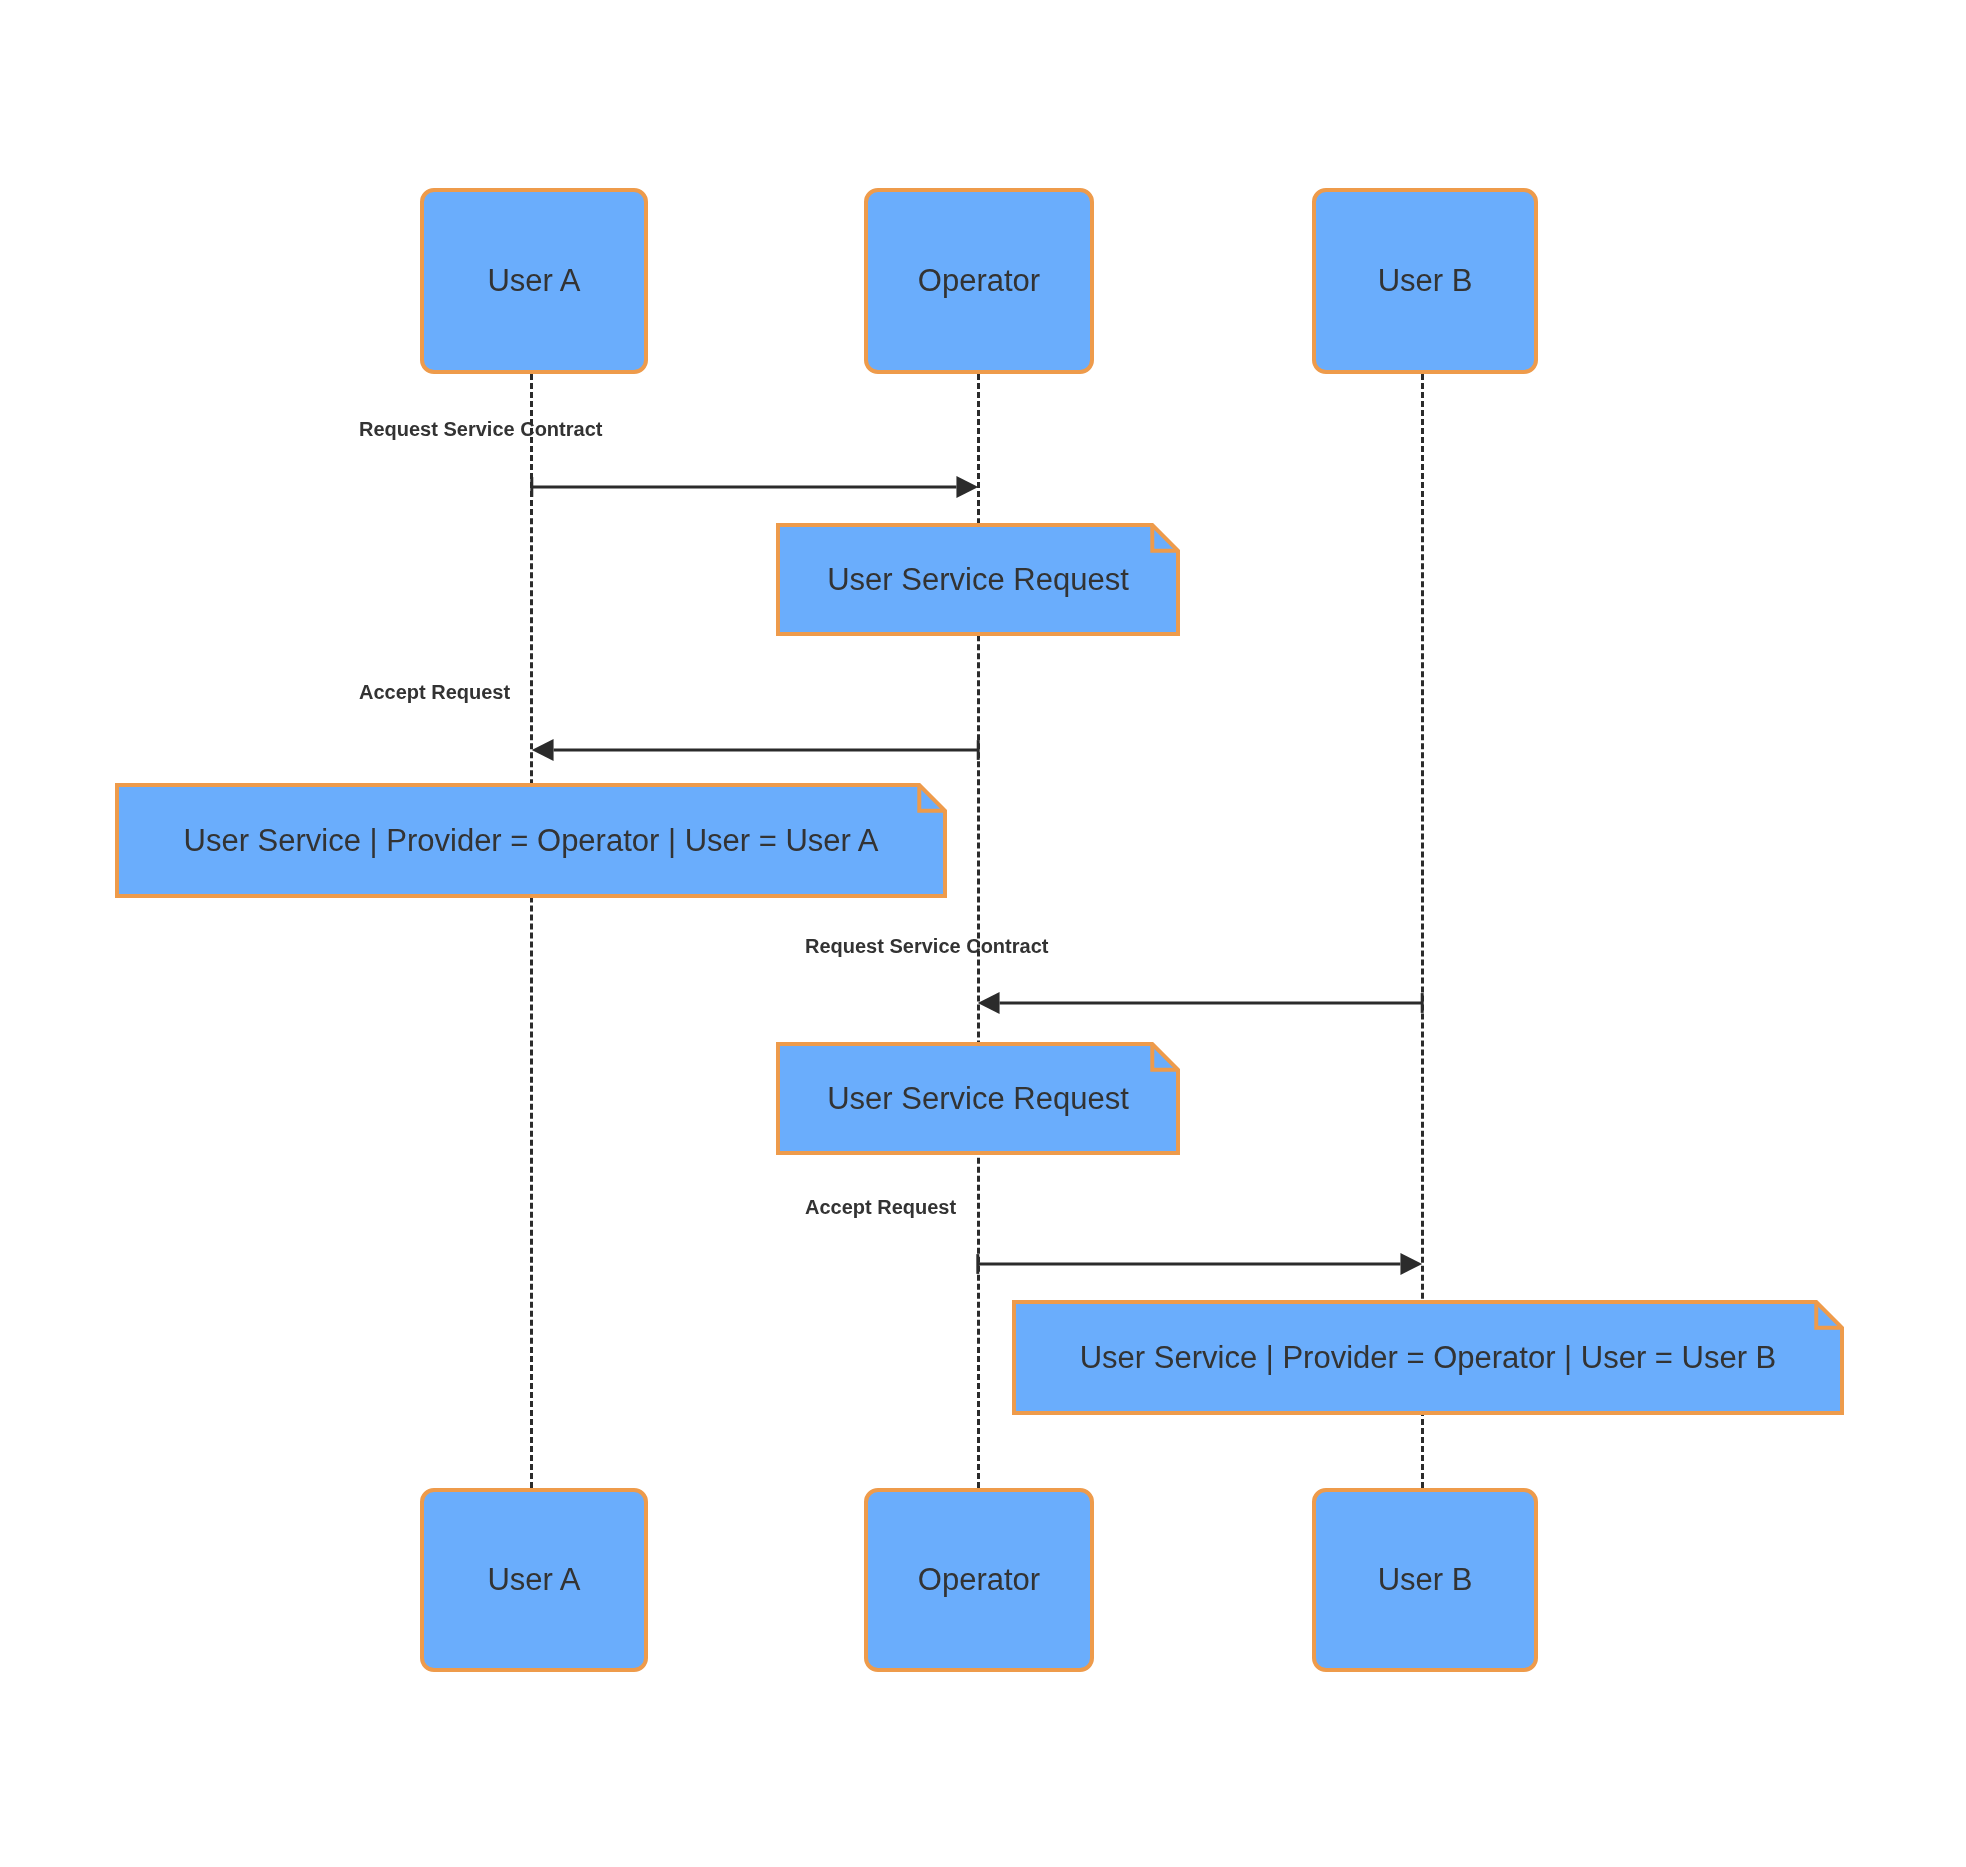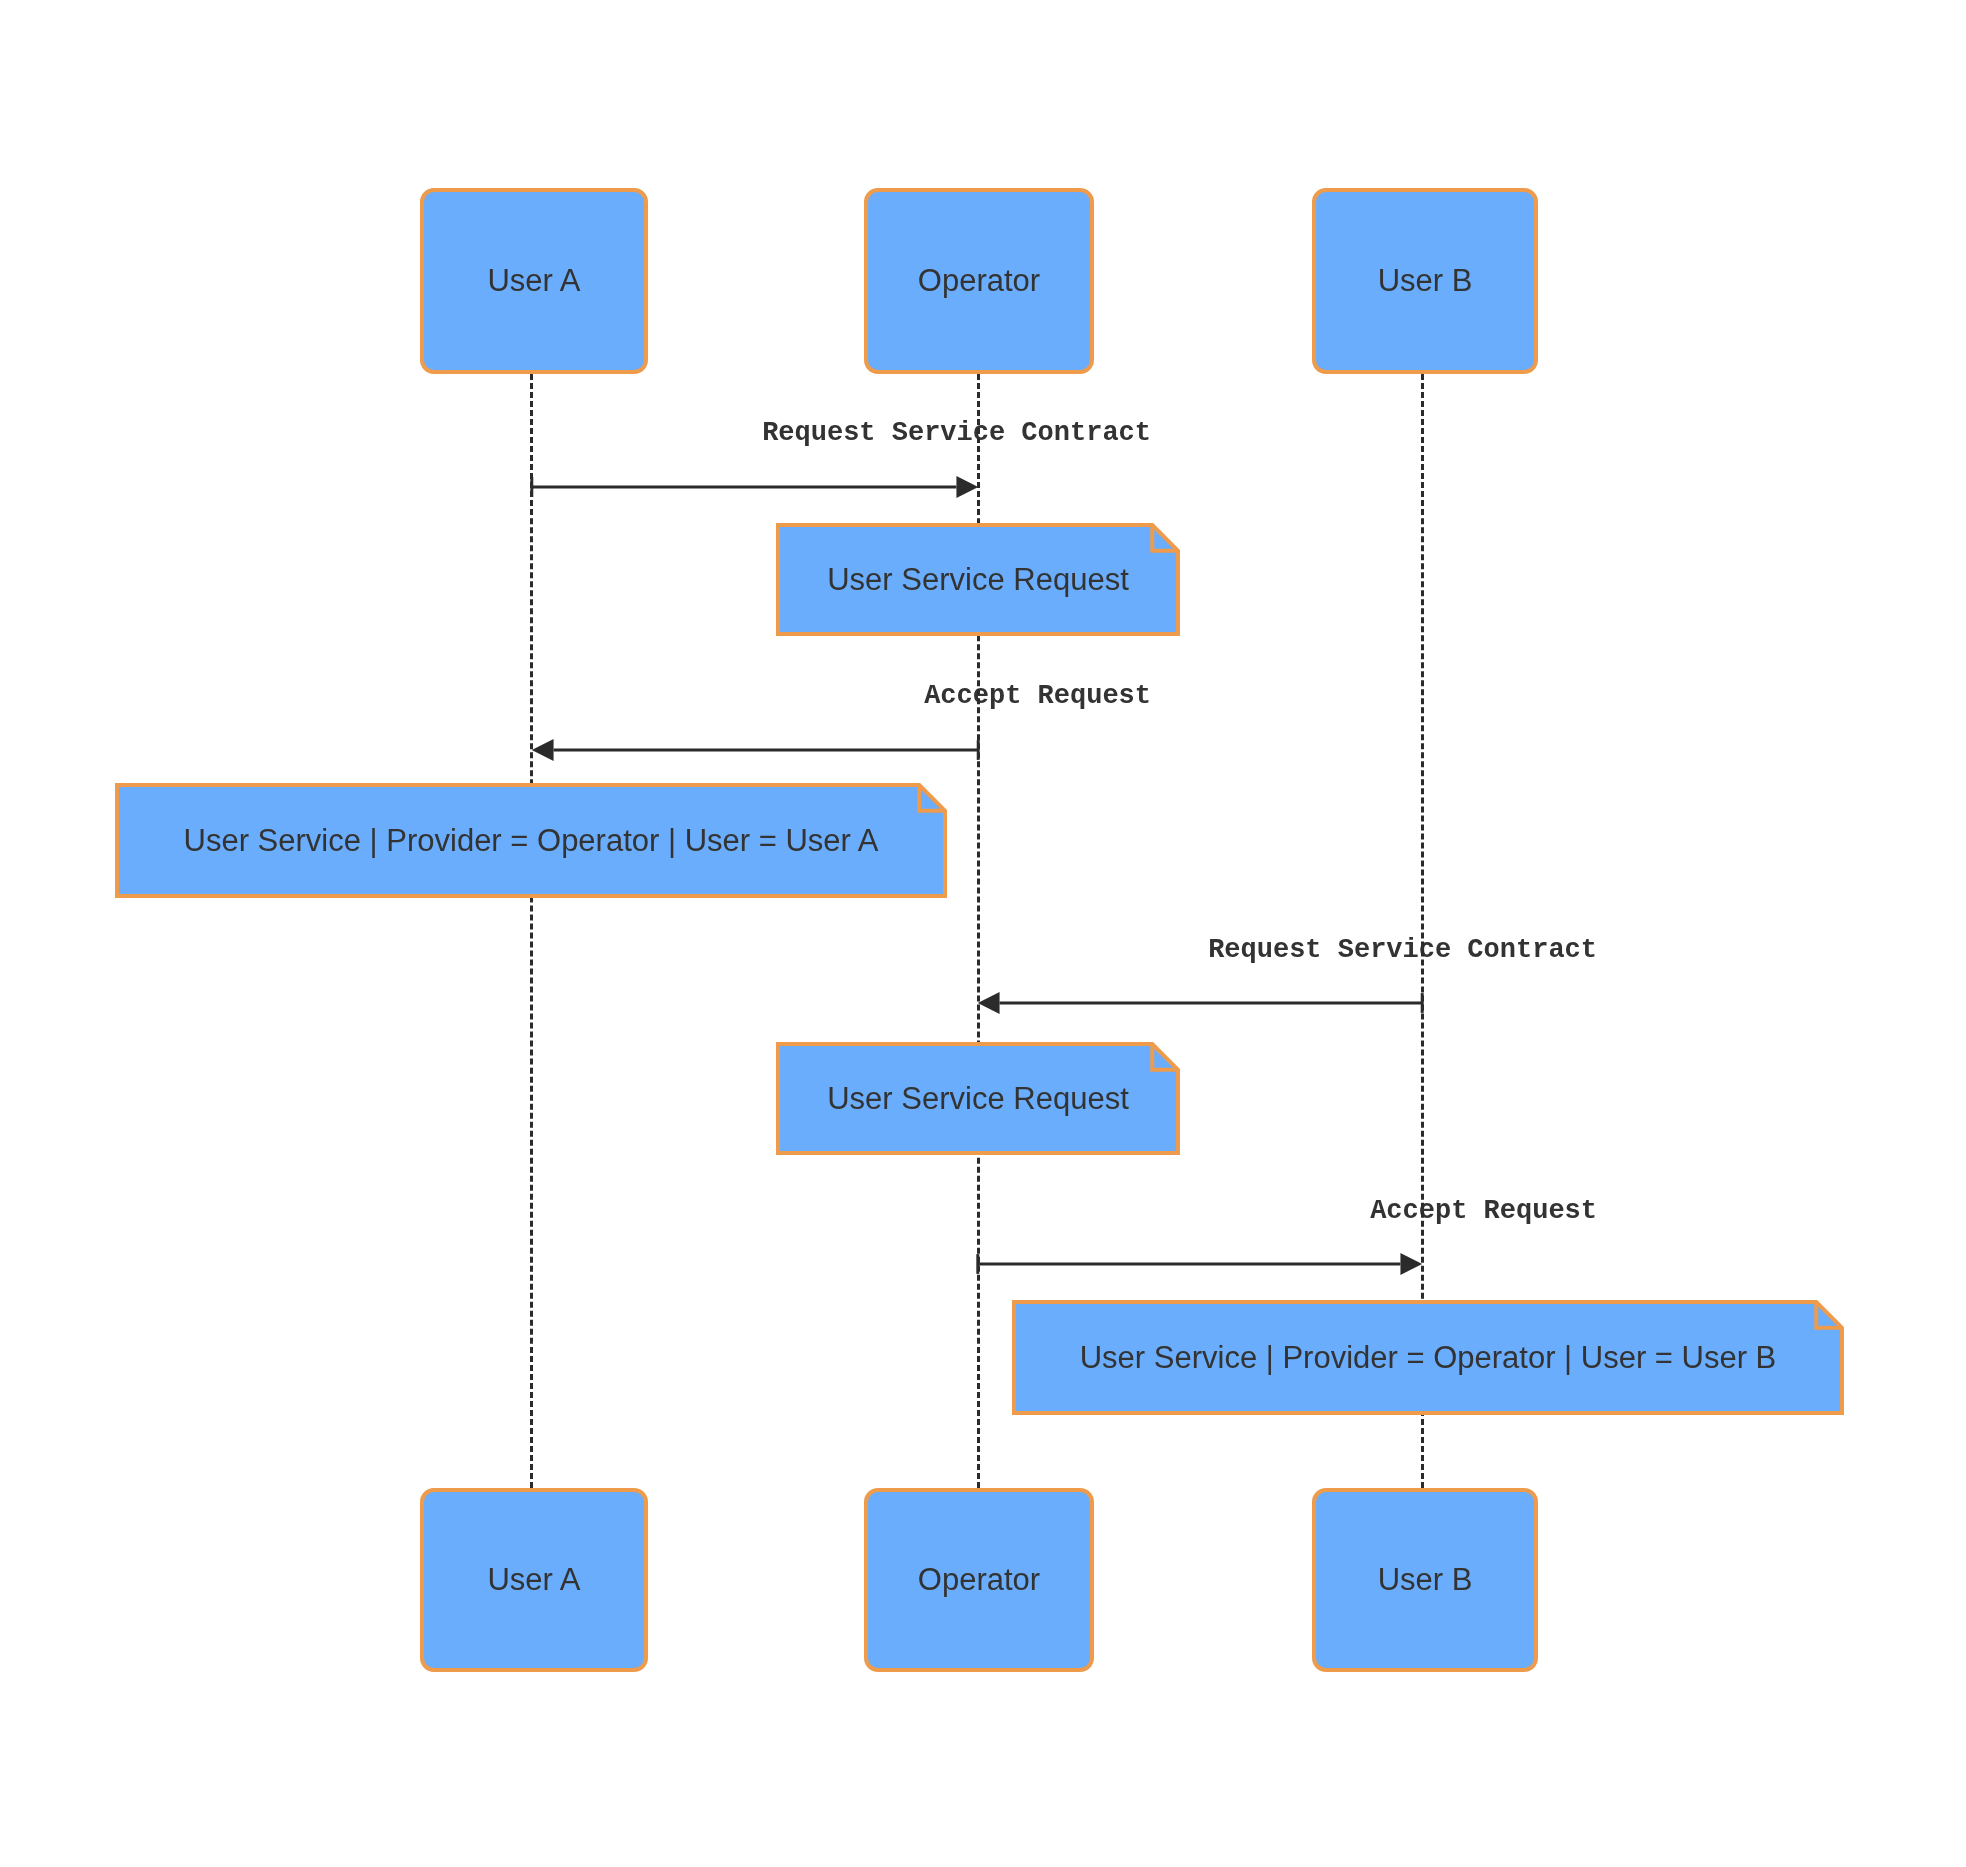--- a/index.html
+++ b/index.html
@@ -71,26 +71,26 @@
   .msg {
     position: absolute;
     z-index: 5;
   }
   .msg svg {
     display: block;
     overflow: visible;
   }
   .msg-label {
     position: absolute;
-    font-size: 27px;
+    font-size: 20px;
     font-weight: bold;
     color: #333333;
-    font-family: Liberation Mono, monospace;
+    font-family: Liberation Sans, sans-serif;
     white-space: nowrap;
-    text-align: right;
+    text-align: left;
     pointer-events: none;
   }
 </style>
 </head>
 <body>
 
 <div id="canvas">
 
   <div class="lifeline" id="ll-0" style="left: 530px; top: 374px; height: 1114px; border-left-color: rgb(43, 43, 43);"></div>
   <div class="lifeline" id="ll-1" style="left: 977px; top: 374px; height: 1114px; border-left-color: rgb(43, 43, 43);"></div>

